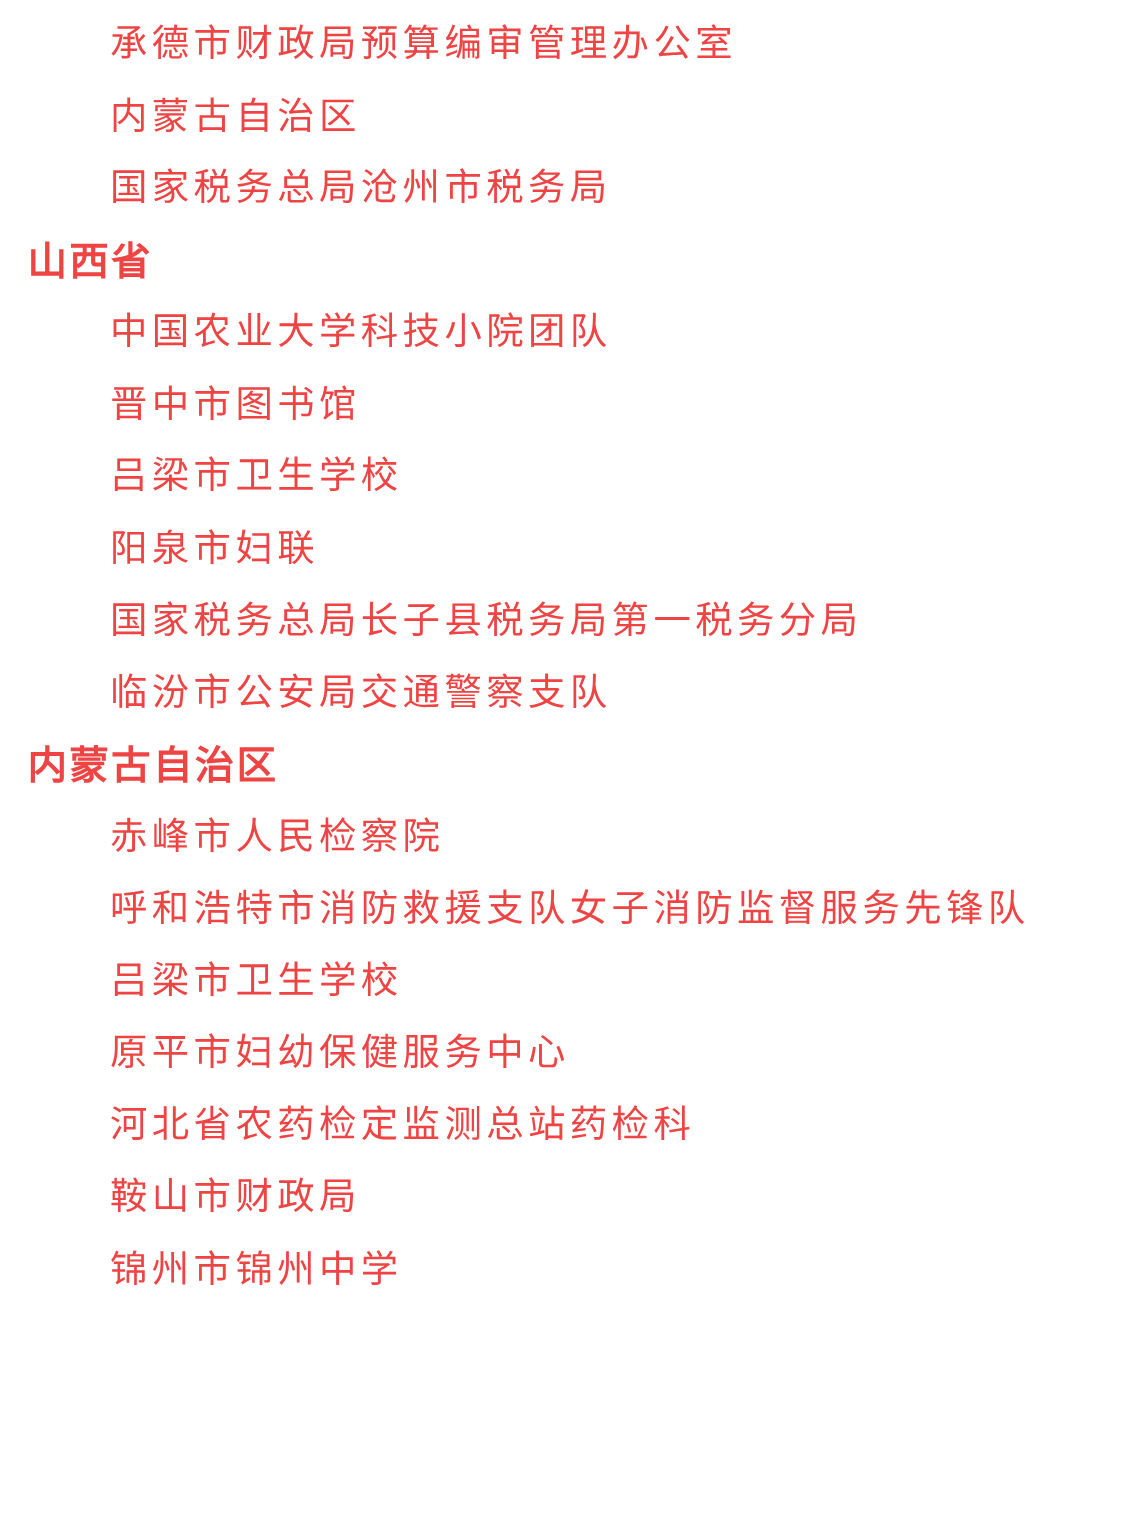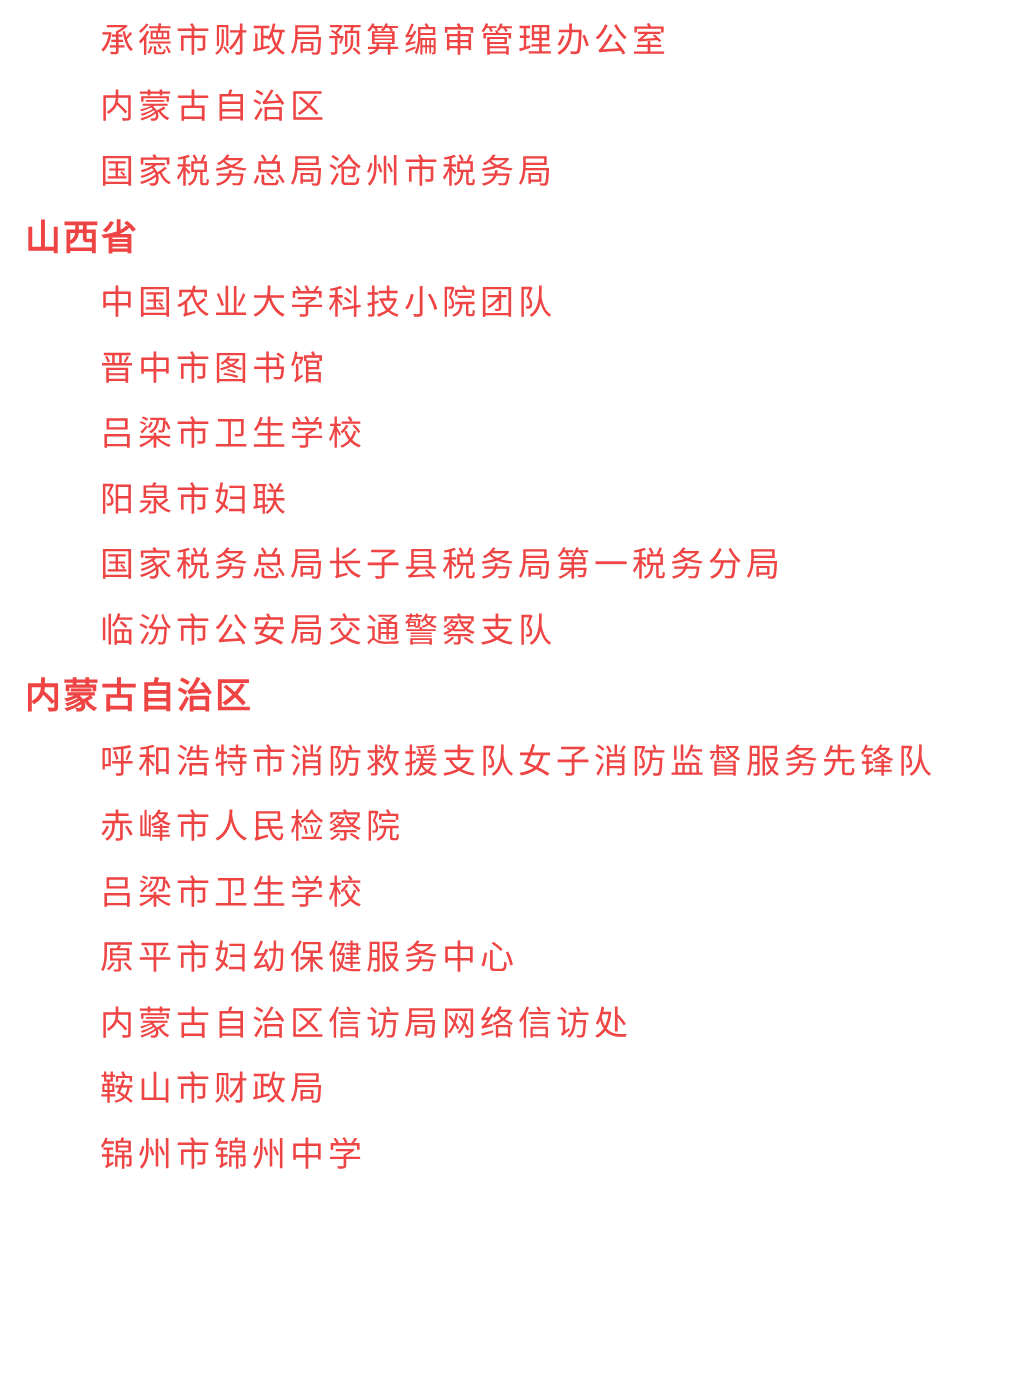--- a/index.html
+++ b/index.html
@@ -55,25 +55,25 @@
     <p class="line org-item">中国农业大学科技小院团队</p>
     <p class="line org-item">晋中市图书馆</p>
     <p class="line org-item">吕梁市卫生学校</p>
     <p class="line org-item">阳泉市妇联</p>
     <p class="line org-item">国家税务总局长子县税务局第一税务分局</p>
     <p class="line org-item">临汾市公安局交通警察支队</p>
   </section>
 
   <section>
     <h2 class="line section-header">内蒙古自治区</h2>
+    <p class="line org-item">赤峰市人民检察院</p>
     <p class="line org-item">呼和浩特市消防救援支队女子消防监督服务先锋队</p>
-    <p class="line org-item">赤峰市人民检察院</p>
     <p class="line org-item">吕梁市卫生学校</p>
     <p class="line org-item">原平市妇幼保健服务中心</p>
-    <p class="line org-item">内蒙古自治区信访局网络信访处</p>
+    <p class="line org-item">河北省农药检定监测总站药检科</p>
   </section>
 
   <section>
     <p class="line org-item">鞍山市财政局</p>
     <p class="line org-item">锦州市锦州中学</p>
   </section>
 
 </div>
 
 </body></html>

